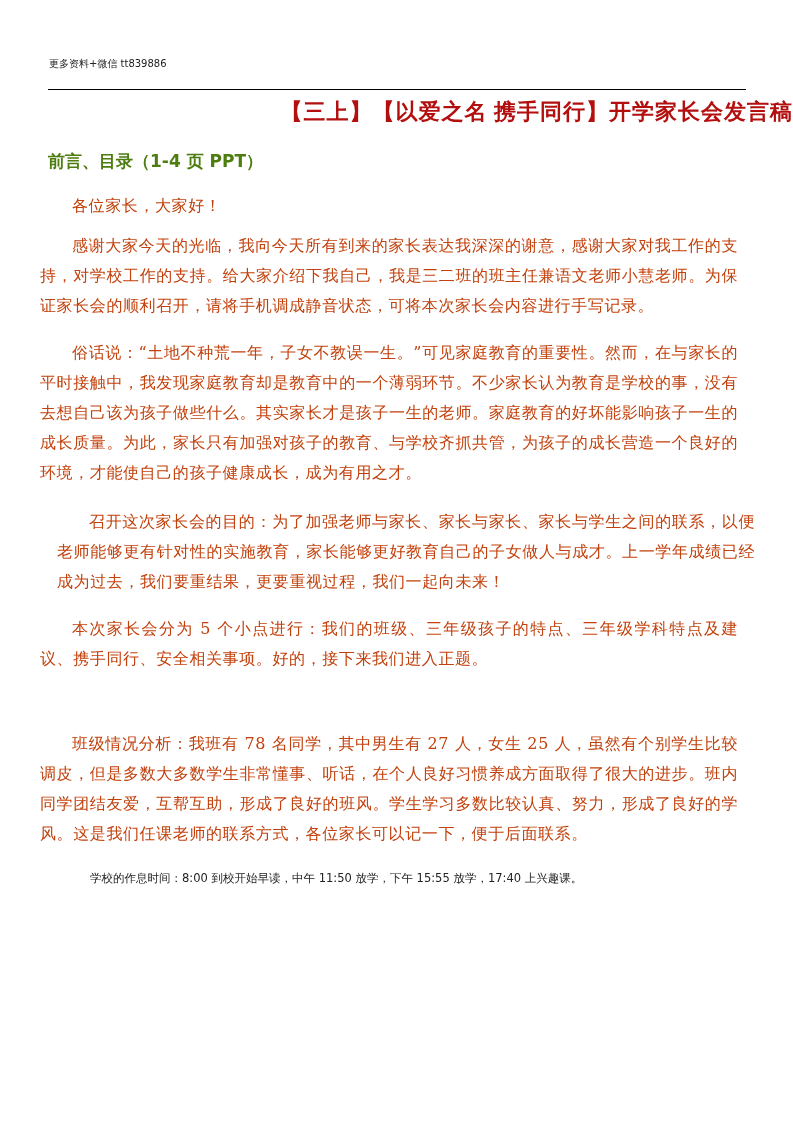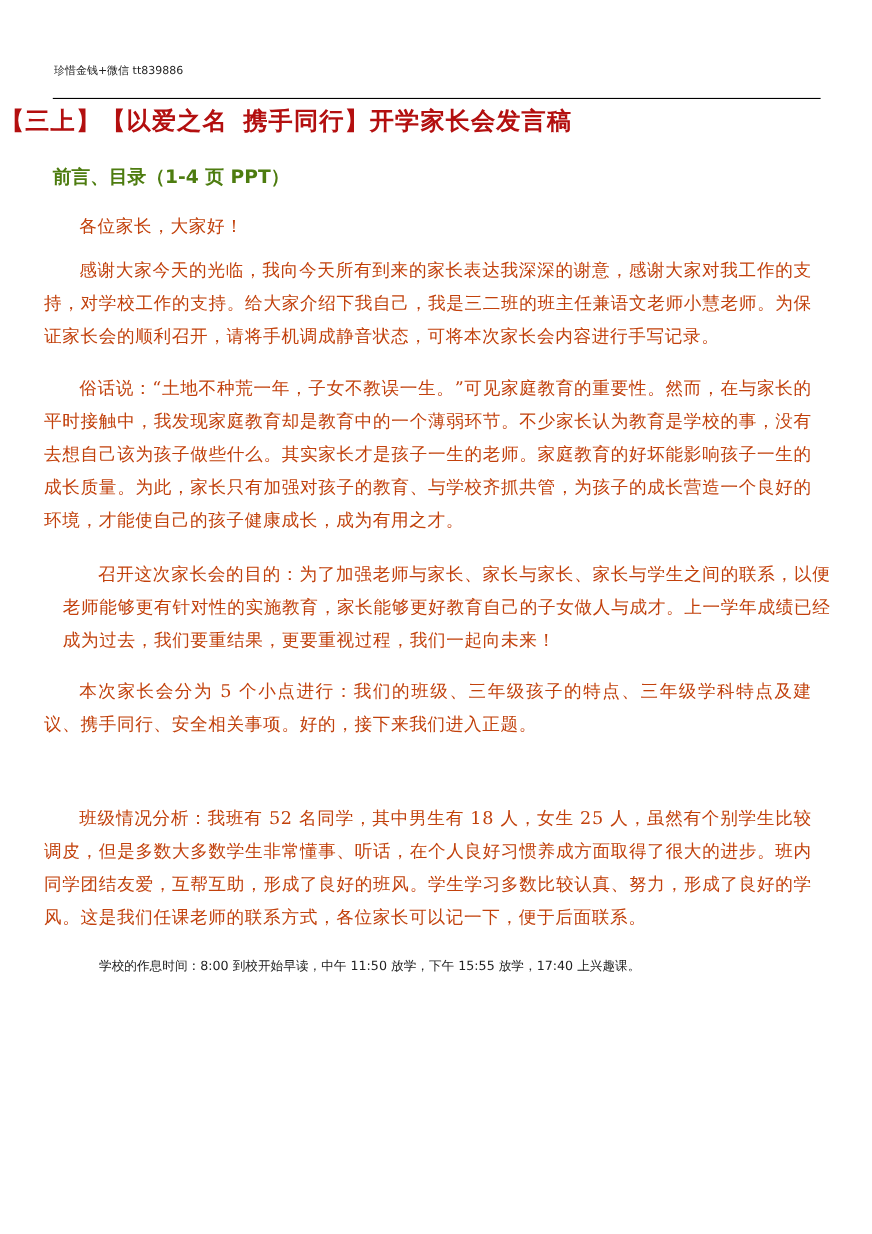--- a/index.html
+++ b/index.html
@@ -36,22 +36,22 @@
       top: 89px;
       width: 698px;
       height: 0;
       border-top: 1px solid #000;
     }
     .doc-title {
       position: absolute;
       left: 0;
       top: 97px;
       width: 793px;
-      text-align: left;
-      font-family: Liberation Mono, monospace;
+      text-align: right;
+      font-family: Liberation Serif, serif;
       font-weight: bold;
       font-size: 22px;
       color: #b30f0f;
       letter-spacing: 1px;
       line-height: 30px;
     }
     .section-heading {
       position: absolute;
       left: 48px;
       font-family: "DejaVu Sans", "Liberation Sans", sans-serif;
@@ -79,36 +79,36 @@
       font-size: 11.5px;
       line-height: 18px;
       color: #222;
     }
   </style>
 </head>
 <body>
 
 <div class="page">
 
-  <div class="header-note">珍惜金钱+微信 tt839886</div>
+  <div class="header-note">更多资料+微信 tt839886</div>
   <div class="header-rule"></div>
 
   <div class="doc-title">【三上】【以爱之名 携手同行】开学家长会发言稿</div>
 
   <div class="section-heading" style="top:149px;">前言、目录（1-4 页 PPT）</div>
 
   <div class="para" style="top:191px;">各位家长，大家好！</div>
 
   <div class="para" style="top:231px;">感谢大家今天的光临，我向今天所有到来的家长表达我深深的谢意，感谢大家对我工作的支持，对学校工作的支持。给大家介绍下我自己，我是三二班的班主任兼语文老师小慧老师。为保证家长会的顺利召开，请将手机调成静音状态，可将本次家长会内容进行手写记录。</div>
 
   <div class="para" style="top:338px;">俗话说：“土地不种荒一年，子女不教误一生。”可见家庭教育的重要性。然而，在与家长的平时接触中，我发现家庭教育却是教育中的一个薄弱环节。不少家长认为教育是学校的事，没有去想自己该为孩子做些什么。其实家长才是孩子一生的老师。家庭教育的好坏能影响孩子一生的成长质量。为此，家长只有加强对孩子的教育、与学校齐抓共管，为孩子的成长营造一个良好的环境，才能使自己的孩子健康成长，成为有用之才。</div>
 
   <div class="para" style="top:507px;margin-left:17px;">召开这次家长会的目的：为了加强老师与家长、家长与家长、家长与学生之间的联系，以便老师能够更有针对性的实施教育，家长能够更好教育自己的子女做人与成才。上一学年成绩已经成为过去，我们要重结果，更要重视过程，我们一起向未来！</div>
 
   <div class="para" style="top:614px;">本次家长会分为 5 个小点进行：我们的班级、三年级孩子的特点、三年级学科特点及建议、携手同行、安全相关事项。好的，接下来我们进入正题。</div>
 
 
-  <div class="para" style="top:729px;">班级情况分析：我班有 52 名同学，其中男生有 18 人，女生 25 人，虽然有个别学生比较调皮，但是多数大多数学生非常懂事、听话，在个人良好习惯养成方面取得了很大的进步。班内同学团结友爱，互帮互助，形成了良好的班风。学生学习多数比较认真、努力，形成了良好的学风。这是我们任课老师的联系方式，各位家长可以记一下，便于后面联系。</div>
+  <div class="para" style="top:729px;">班级情况分析：我班有 78 名同学，其中男生有 27 人，女生 25 人，虽然有个别学生比较调皮，但是多数大多数学生非常懂事、听话，在个人良好习惯养成方面取得了很大的进步。班内同学团结友爱，互帮互助，形成了良好的班风。学生学习多数比较认真、努力，形成了良好的学风。这是我们任课老师的联系方式，各位家长可以记一下，便于后面联系。</div>
 
   <div class="para-sans" style="top:869px;">学校的作息时间：8:00 到校开始早读，中午 11:50 放学，下午 15:55 放学，17:40 上兴趣课。</div>
 
 
 </div>
 
 </body></html>

